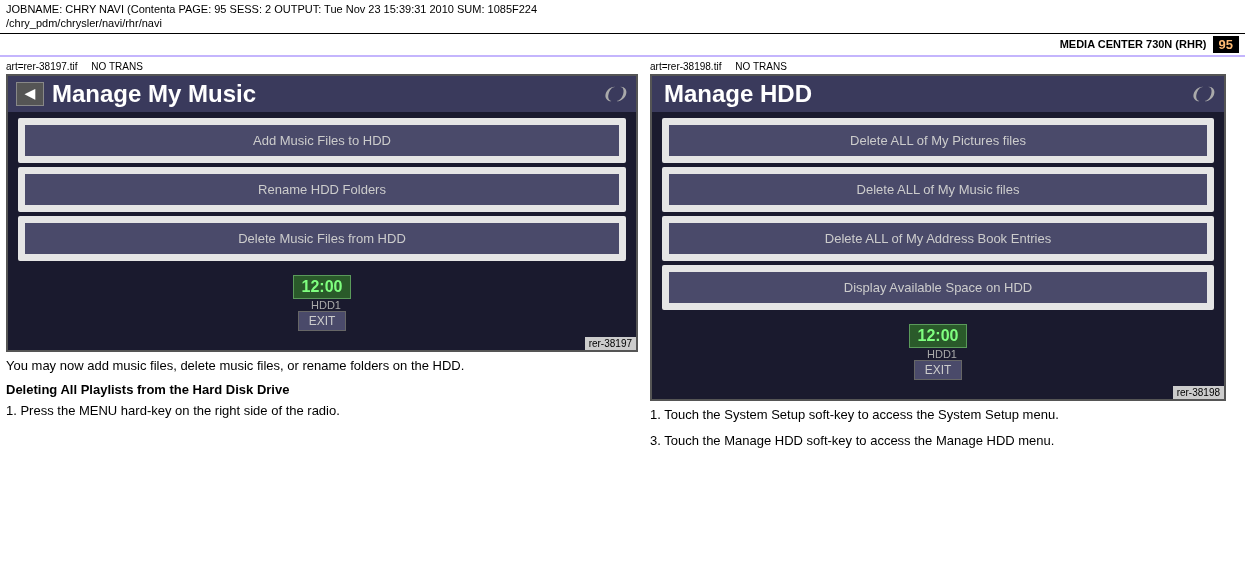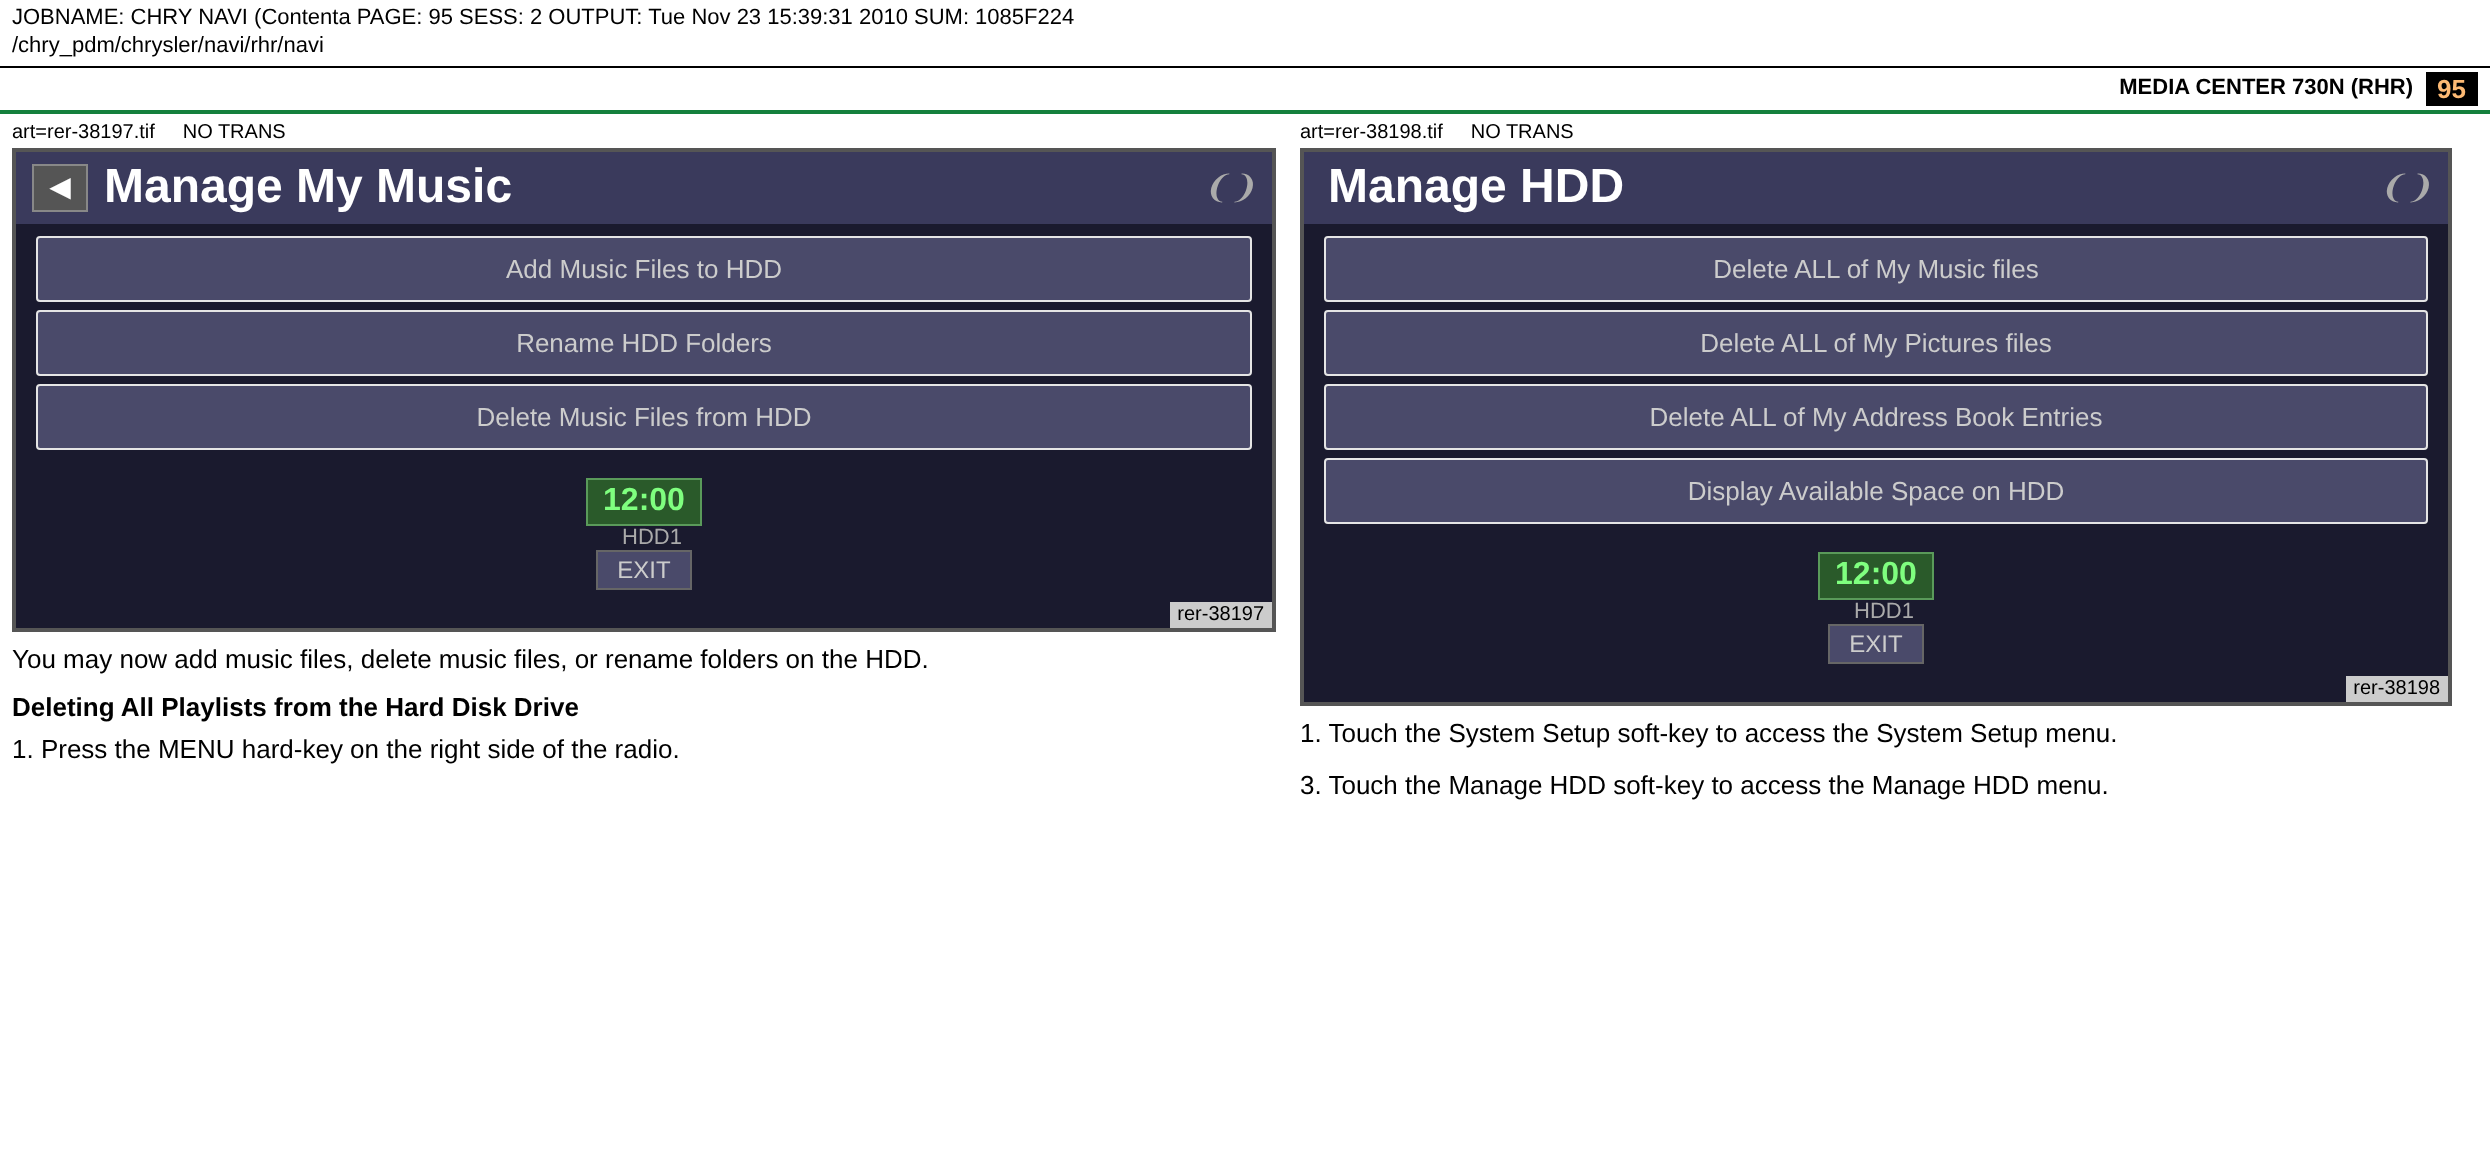--- a/index.html
+++ b/index.html
@@ -99,21 +99,21 @@
 
     .screen-buttons {
       padding: 6px 10px;
       display: flex;
       flex-direction: column;
       gap: 4px;
     }
 
     .screen-btn {
       background: #4a4a6a;
-      border: 1px solid #e5e5e5;
+      border: 7px solid #e5e5e5;
       color: #ccc;
       font-size: 13px;
       font-family: Arial, sans-serif;
       padding: 8px 10px;
       text-align: center;
       cursor: pointer;
       border-radius: 2px;
     }
 
     .screen-footer {
@@ -188,21 +188,21 @@
       display: table;
       clear: both;
     }
 
     .header-section {
       position: relative;
       display: flex;
       justify-content: flex-end;
       align-items: center;
       padding: 2px 6px;
-      border-bottom: 2px solid #15803d;
+      border-bottom: 2px solid #c4b5fd;
     }
 
     .section-label-inline {
       font-size: 11px;
       font-family: Arial, sans-serif;
       font-weight: bold;
     }
 
     .page-num-box {
       background: #000;
@@ -269,22 +269,22 @@
       <span>art=rer-38198.tif</span>&nbsp;&nbsp;&nbsp;&nbsp;
       <span>NO TRANS</span>
     </div>
 
     <div class="screen" style="margin-bottom:4px;">
       <div class="screen-header">
         <div class="screen-title" style="padding-left:4px;">Manage HDD</div>
         <div class="tilt-icon">❨❩</div>
       </div>
       <div class="screen-buttons">
+        <div class="screen-btn">Delete ALL of My Pictures files</div>
         <div class="screen-btn">Delete ALL of My Music files</div>
-        <div class="screen-btn">Delete ALL of My Pictures files</div>
         <div class="screen-btn">Delete ALL of My Address Book Entries</div>
         <div class="screen-btn">Display Available Space on HDD</div>
       </div>
       <div class="screen-footer">
         <div class="footer-time">12:00</div>
         <div class="footer-hdd">HDD1</div>
         <div class="footer-exit">EXIT</div>
       </div>
       <div class="clearfix">
         <span class="ref-label">rer-38198</span>

